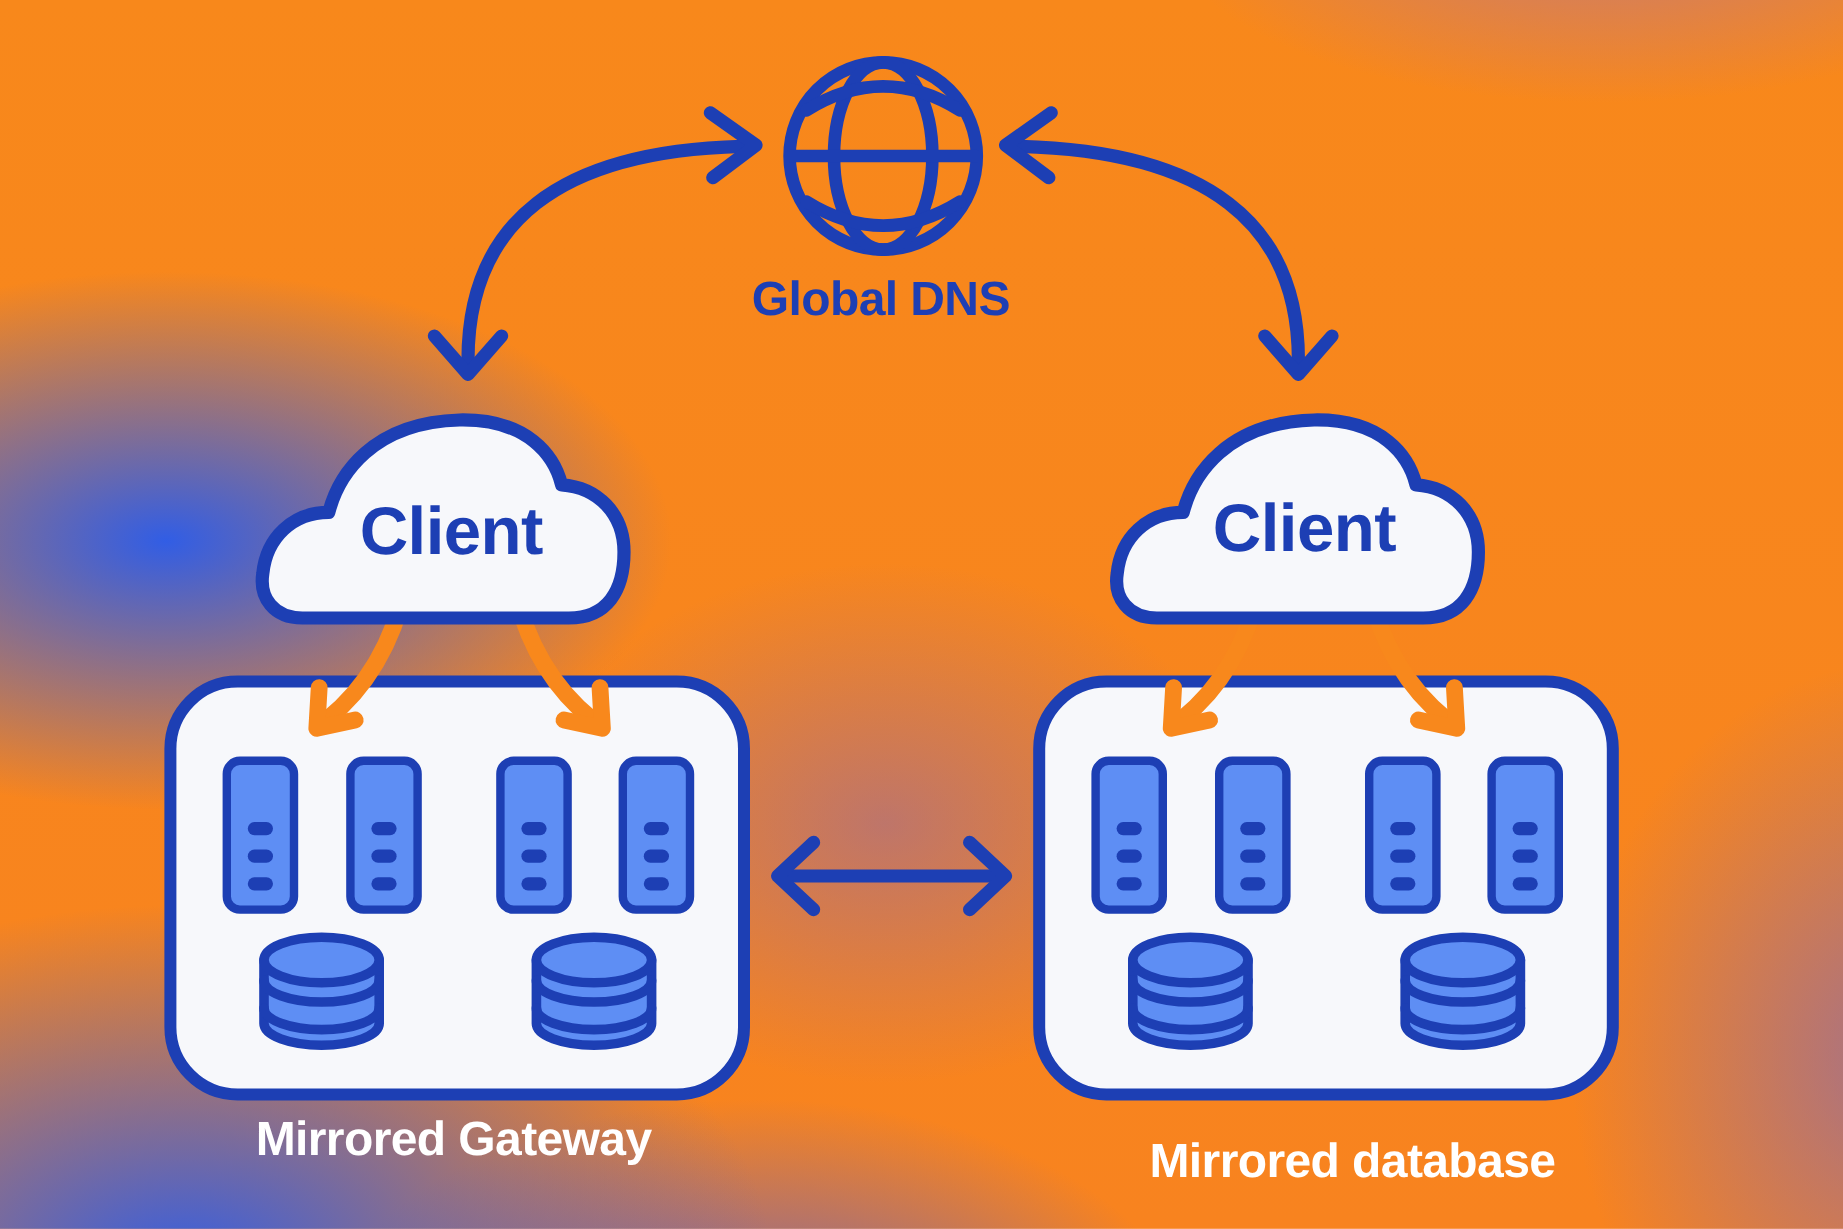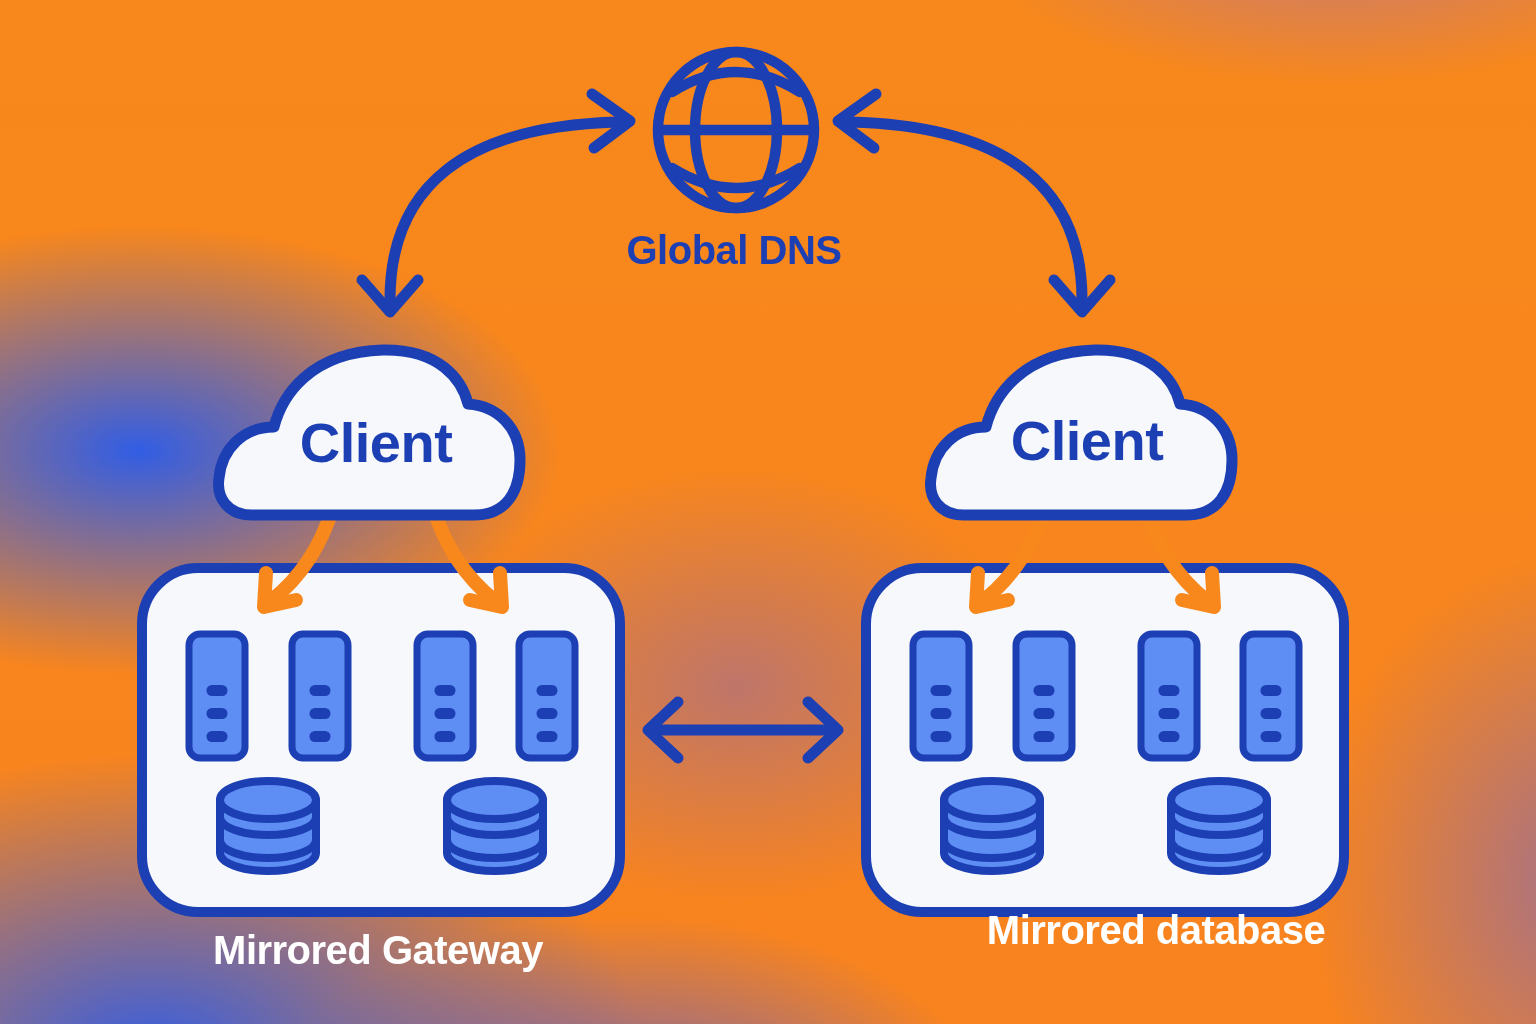--- a/index.html
+++ b/index.html
@@ -176,14 +176,14 @@
   </svg>
 
   <div class="lbl lbl-blue fs-dns" style="left:734px; top:250px;">Global DNS</div>
 
   <div class="lbl lbl-blue fs-node" style="left:376px; top:442px;">Client</div>
 
   <div class="lbl lbl-blue fs-node" style="left:1087px; top:440px;">Client</div>
 
   <div class="lbl lbl-white fs-caption" style="left:378px; top:950px;">Mirrored Gateway</div>
 
-  <div class="lbl lbl-white fs-caption" style="left:1127px; top:930px;margin-left:29px;">Mirrored database</div>
+  <div class="lbl lbl-white fs-caption" style="left:1127px; top:968px;">Mirrored database</div>
 </div>
 
 </body></html>

